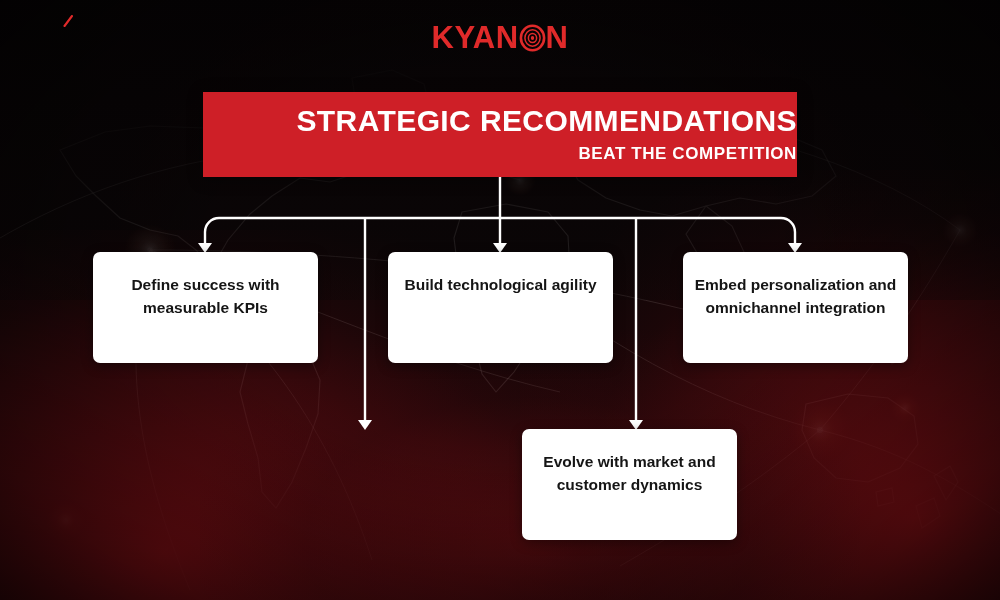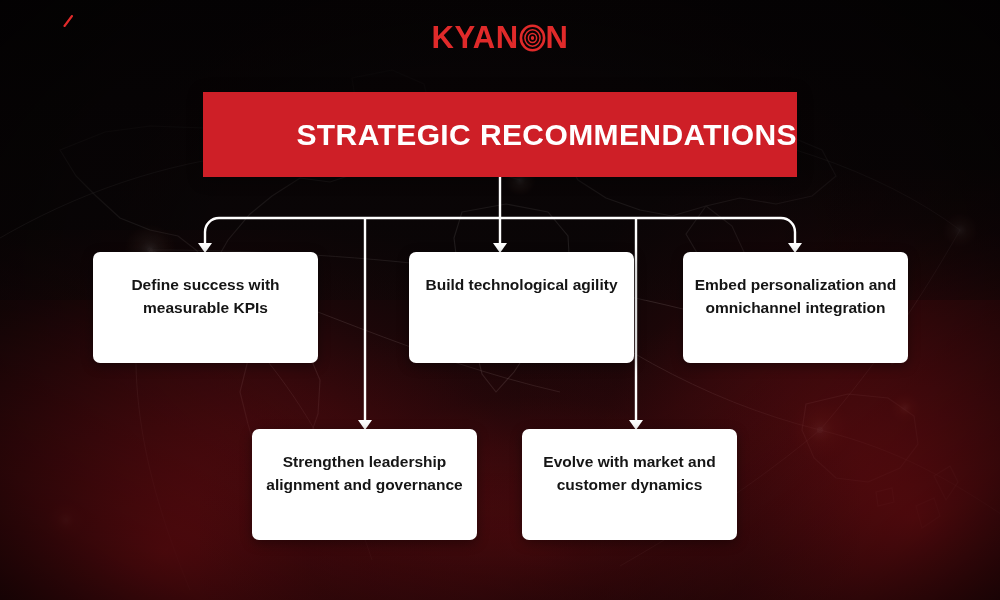--- a/index.html
+++ b/index.html
@@ -81,21 +81,21 @@
     box-shadow:0 3px 12px rgba(0,0,0,0.40);
   }
   .card-text {
     color:#151515; font-size:15.5px; font-weight:bold; line-height:1.48;
     text-align:center; padding:0 10px;
   }
   .card.top .card-text { margin-top:22px; }
   .card.bottom .card-text { margin-top:22px; }
 
   #card-0 { left:93px;  top:252px; width:225px; height:111px; }
-  #card-1 { left:409px; top:252px; width:225px; height:111px; }
+  #card-1 { left:388px; top:252px; width:225px; height:111px; }
   #card-2 { left:683px; top:252px; width:225px; height:111px; }
   #card-3 { left:252px; top:429px; width:225px; height:111px; }
   #card-4 { left:522px; top:429px; width:215px; height:111px; }
 </style>
 </head>
 <body>
 
 <div id="stage">
 
   <div class="bg-base"></div>
@@ -191,20 +191,21 @@
       </span>
       <span>N</span>
       <svg class="logo-acute" viewBox="0 0 11 12">
         <path d="M1.5,11 L9,1" stroke="#E02A2A" stroke-width="2.1" fill="none" stroke-linecap="round"></path>
       </svg>
     </div>
   </div>
 
   <div class="banner">
     <div class="banner-title">STRATEGIC RECOMMENDATIONS</div>
+    <div class="banner-sub">BEAT THE COMPETITION</div>
   </div>
 
   <svg class="connectors" viewBox="0 0 1000 600">
     <g stroke="#ffffff" stroke-width="2.4" fill="none" stroke-linecap="butt">
 
       <path d="M500,177 L500,218"></path>
 
       <path d="M205,232 A14,14 0 0 1 219,218 L781,218 A14,14 0 0 1 795,232"></path>
 
       <path d="M205,232 L205,243"></path>
@@ -225,20 +226,17 @@
 
   <div class="card top" id="card-0">
     <div class="card-text">Define success with measurable KPIs</div>
   </div>
   <div class="card top" id="card-1">
     <div class="card-text">Build technological agility</div>
   </div>
   <div class="card top" id="card-2">
     <div class="card-text">Embed personalization and omnichannel integration</div>
   </div>
-  <div class="card bottom" id="card-3">
-    <div class="card-text">Strengthen leadership alignment and governance</div>
-  </div>
   <div class="card bottom" id="card-4">
     <div class="card-text">Evolve with market and customer dynamics</div>
   </div>
 
 </div>
 
 </body></html>

